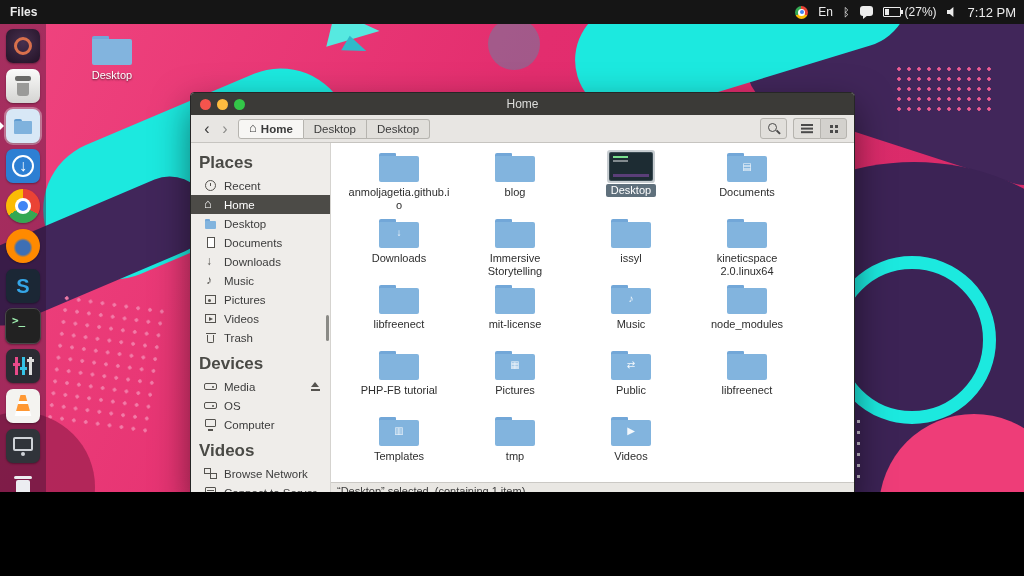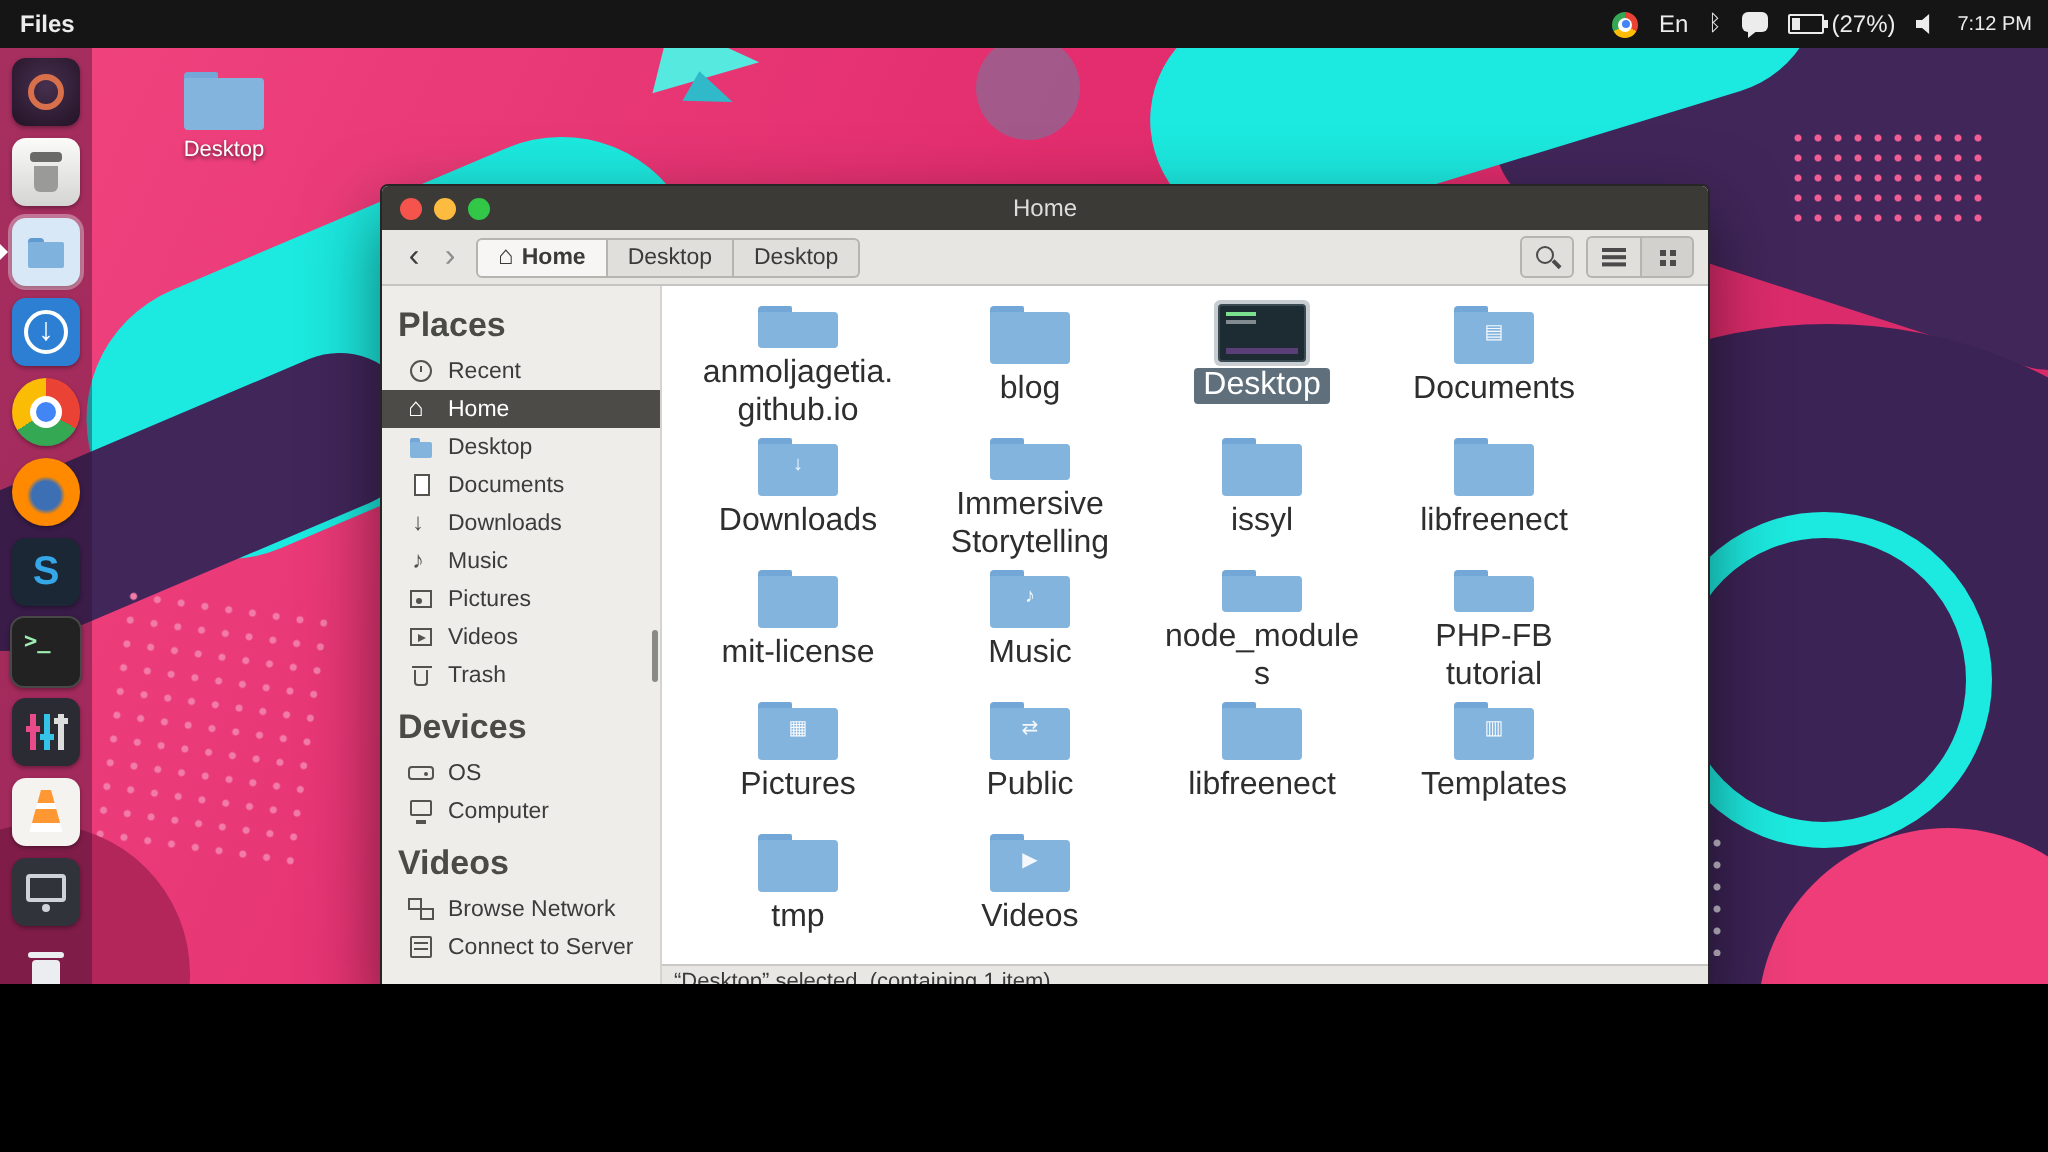--- a/index.html
+++ b/index.html
@@ -34,21 +34,21 @@
   .tb-chrome::before{content:'';position:absolute;inset:3px;background:#fff;border-radius:50%;}
   .tb-chrome::after{content:'';position:absolute;inset:4.5px;background:#4285f4;border-radius:50%;}
   .tb-bt{font-size:11px;line-height:1;}
   .tb-chat{width:13px;height:10px;background:#ececec;border-radius:3px;position:relative;margin-top:-2px;}
   .tb-chat::after{content:'';position:absolute;left:3px;bottom:-3px;border-top:4px solid #ececec;border-right:5px solid transparent;}
   .battwrap{display:flex;align-items:center;gap:4px;}
   .tb-batt{width:16px;height:8px;border:1px solid #ececec;border-radius:1px;position:relative;display:inline-block;}
   .tb-batt::before{content:'';position:absolute;left:1px;top:1px;bottom:1px;width:4px;background:#ececec;}
   .tb-batt::after{content:'';position:absolute;right:-3px;top:2px;width:2px;height:4px;background:#ececec;}
   .tb-vol{width:11px;height:11px;background:#ececec;clip-path:polygon(0 32%,30% 32%,62% 5%,62% 95%,30% 68%,0 68%);}
-  .tb-clock{font-size:10px;text-align:right;}
+  .tb-clock{font-size:13px;text-align:right;}
 
   
   .launcher{position:absolute;top:24px;left:0;width:46px;bottom:0;background:rgba(44,14,46,.38);z-index:50;display:flex;flex-direction:column;padding-top:2px;}
   .lslot{position:relative;width:46px;height:40px;display:flex;align-items:center;justify-content:center;flex:0 0 40px;}
   .larrow{position:absolute;left:0;top:50%;transform:translateY(-50%);width:0;height:0;border-left:4px solid #fff;border-top:4px solid transparent;border-bottom:4px solid transparent;}
   .licon{width:34px;height:34px;border-radius:7px;position:relative;display:block;box-shadow:0 1px 2px rgba(0,0,0,.35);}
   .licon.focus{box-shadow:0 0 0 2px rgba(255,255,255,.35),0 1px 2px rgba(0,0,0,.35);}
   .ltrash{margin-top:auto;margin-bottom:8px;}
   .li-dash{background:radial-gradient(circle at 50% 40%,#47304e,#221226);}
   .li-dash::before{content:'';position:absolute;inset:8px;border:3px solid #d9704c;border-radius:50%;}
@@ -165,21 +165,21 @@
   .si-server::before{content:'';position:absolute;left:1px;top:1px;right:1px;bottom:1px;border:1.2px solid #55534f;border-radius:1px;}
   .si-server::after{content:'';position:absolute;left:3px;top:4px;right:3px;height:1.2px;background:#55534f;box-shadow:0 3px 0 #55534f;}
   .si-eject{margin-left:auto;}
   .si-eject::before{content:'';position:absolute;left:2px;top:2px;width:0;height:0;border-left:4.5px solid transparent;border-right:4.5px solid transparent;border-bottom:5px solid #55534f;}
   .si-eject::after{content:'';position:absolute;left:2px;top:9px;width:9px;height:2px;background:#55534f;}
 
   
   .content{flex:1;display:flex;flex-direction:column;background:#fff;min-width:0;}
   .grid{flex:1;display:grid;grid-template-columns:repeat(4,116px);grid-auto-rows:66px;align-content:start;padding:6px 0 0 10px;overflow:hidden;}
   .cell{display:flex;flex-direction:column;align-items:center;padding-top:4px;}
-  .flabel{margin-top:4px;font-size:16px;line-height:1.15;color:#2e2e2e;text-align:center;max-width:104px;overflow-wrap:anywhere;}
+  .flabel{margin-top:4px;font-size:11px;line-height:1.15;color:#2e2e2e;text-align:center;max-width:104px;overflow-wrap:anywhere;}
   .cell.sel .flabel{background:#5f707c;color:#fff;border-radius:2px;padding:0 5px;}
   .cell.sel .thumb{box-shadow:0 0 0 1px #3a4a52,0 0 0 3px rgba(95,112,124,.35);}
   .statusbar{flex:0 0 16px;background:#e9e7e3;border-top:1px solid #cbc9c5;font-size:11px;color:#3a3a3a;display:flex;align-items:center;padding:0 6px;}
   .statusbar span{white-space:pre;}
 </style>
 </head>
 <body>
 
 <div class="screen">
 
@@ -341,20 +341,25 @@
             <span class="si si-video"></span>
             <span class="sb-label">Videos</span>
           </div>
           <div class="sb-item">
             <span class="si si-trash"></span>
             <span class="sb-label">Trash</span>
           </div>
           <div class="sb-head">Devices</div>
           <div class="sb-item">
             <span class="si si-drive"></span>
+            <span class="sb-label">Media</span>
+            <span class="si si-eject"></span>
+          </div>
+          <div class="sb-item">
+            <span class="si si-drive"></span>
             <span class="sb-label">OS</span>
           </div>
           <div class="sb-item">
             <span class="si si-computer"></span>
             <span class="sb-label">Computer</span>
           </div>
           <div class="sb-head">Videos</div>
           <div class="sb-item">
             <span class="si si-network"></span>
             <span class="sb-label">Browse Network</span>
@@ -394,20 +399,24 @@
             <div class="cell">
               <span class="gfolder"></span>
               <span class="flabel">Immersive Storytelling</span>
             </div>
             <div class="cell">
               <span class="gfolder"></span>
               <span class="flabel">issyl</span>
             </div>
             <div class="cell">
               <span class="gfolder"></span>
+              <span class="flabel">kineticspace 2.0.linux64</span>
+            </div>
+            <div class="cell">
+              <span class="gfolder"></span>
               <span class="flabel">libfreenect</span>
             </div>
             <div class="cell">
               <span class="gfolder"></span>
               <span class="flabel">mit-license</span>
             </div>
             <div class="cell">
               <span class="gfolder">
                 <span class="emb">♪</span>
               </span>

